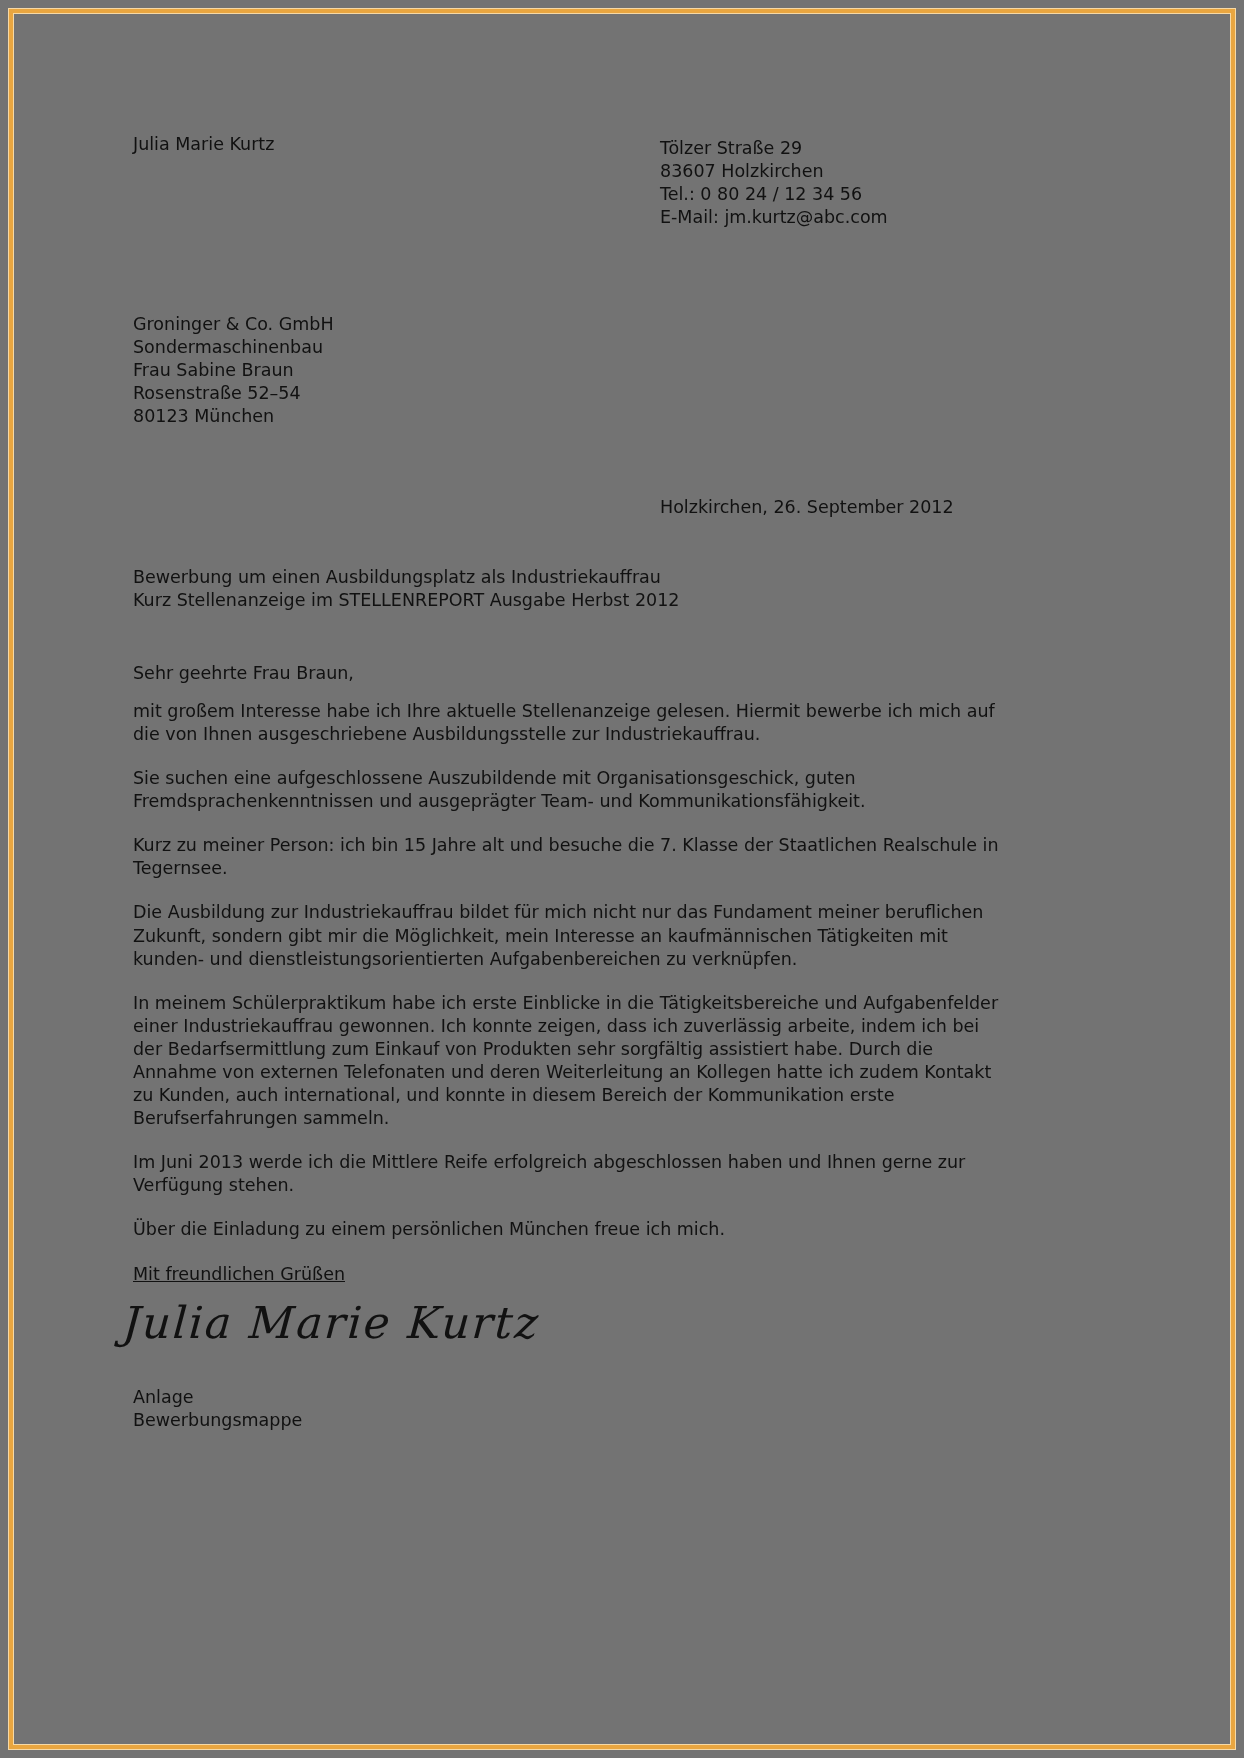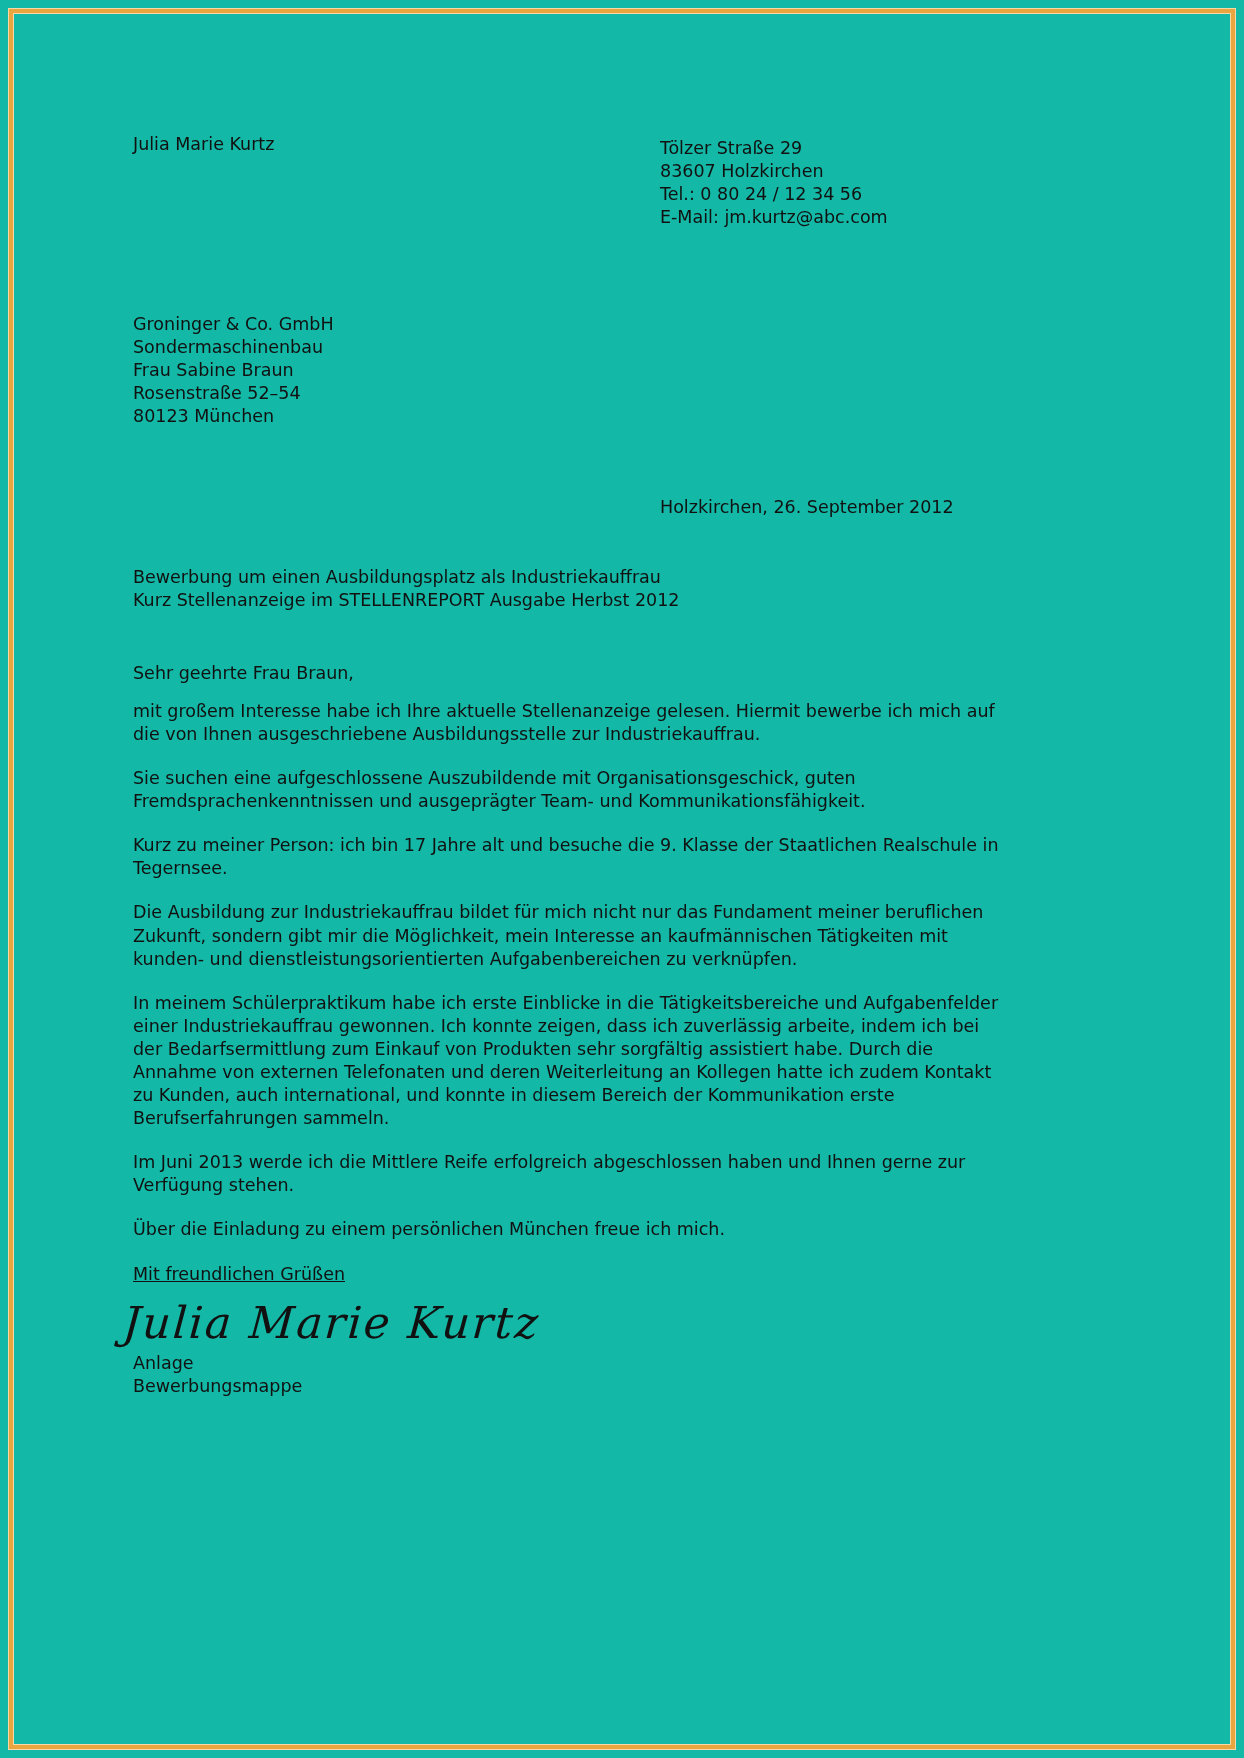--- a/index.html
+++ b/index.html
@@ -9,21 +9,21 @@
     width: 1244px;
     height: 1758px;
     background: #ffffff;
     font-family: "DejaVu Sans", "Liberation Sans", sans-serif;
     color: #111111;
   }
   .page {
     position: relative;
     width: 1244px;
     height: 1758px;
-    background: #14b8a6;
+    background: #737373;
     overflow: hidden;
   }
   .frame {
     position: absolute;
     inset: 9px;
     border: 4px solid var(--accent);
     box-shadow: inset 0 0 0 1px #f6d9a6, 0 0 0 1px #f6d9a6;
     pointer-events: none;
   }
   .content {
@@ -50,21 +50,21 @@
     margin-top: 8px;
     margin-left: -12px;
     font-family: "DejaVu Serif", "Liberation Serif", serif;
     font-style: italic;
     font-size: 44px;
     letter-spacing: 2px;
     transform: skewX(-4deg);
     transform-origin: left bottom;
     white-space: nowrap;
   }
-  .enclosure { }
+  .enclosure { margin-top: 34px; }
 </style>
 </head>
 <body>
 
 <div class="page">
   <div class="frame"></div>
 
   <div class="content">
 
     <div class="header">
@@ -92,21 +92,21 @@
     <div class="subject">
       <div>Bewerbung um einen Ausbildungsplatz als Industriekauffrau</div>
       <div><span>Kurz Stellenanzeige im </span><span class="bold">STELLENREPORT</span><span> Ausgabe Herbst 2012</span></div>
     </div>
 
     <div class="salutation">Sehr geehrte Frau Braun,</div>
 
     <div class="body-copy">
       <p>mit großem Interesse habe ich Ihre aktuelle Stellenanzeige gelesen. Hiermit bewerbe ich mich auf die von Ihnen ausgeschriebene Ausbildungsstelle zur Industriekauffrau.</p>
       <p>Sie suchen eine aufgeschlossene Auszubildende mit Organisationsgeschick, guten Fremdsprachenkenntnissen und ausgeprägter Team- und Kommunikationsfähigkeit.</p>
-      <p>Kurz zu meiner Person: ich bin 17 Jahre alt und besuche die 9. Klasse der Staatlichen Realschule in Tegernsee.</p>
+      <p>Kurz zu meiner Person: ich bin 15 Jahre alt und besuche die 7. Klasse der Staatlichen Realschule in Tegernsee.</p>
       <p>Die Ausbildung zur Industriekauffrau bildet für mich nicht nur das Fundament meiner beruflichen Zukunft, sondern gibt mir die Möglichkeit, mein Interesse an kaufmännischen Tätigkeiten mit kunden- und dienstleistungsorientierten Aufgabenbereichen zu verknüpfen.</p>
       <p>In meinem Schülerpraktikum habe ich erste Einblicke in die Tätigkeitsbereiche und Aufgabenfelder einer Industriekauffrau gewonnen. Ich konnte zeigen, dass ich zuverlässig arbeite, indem ich bei der Bedarfsermittlung zum Einkauf von Produkten sehr sorgfältig assistiert habe. Durch die Annahme von externen Telefonaten und deren Weiterleitung an Kollegen hatte ich zudem Kontakt zu Kunden, auch international, und konnte in diesem Bereich der Kommunikation erste Berufserfahrungen sammeln.</p>
       <p>Im Juni 2013 werde ich die Mittlere Reife erfolgreich abgeschlossen haben und Ihnen gerne zur Verfügung stehen.</p>
       <p>Über die Einladung zu einem persönlichen München freue ich mich.</p>
     </div>
 
     <div class="closing">Mit freundlichen Grüßen</div>
 
     <div class="signature">Julia Marie Kurtz</div>
 

